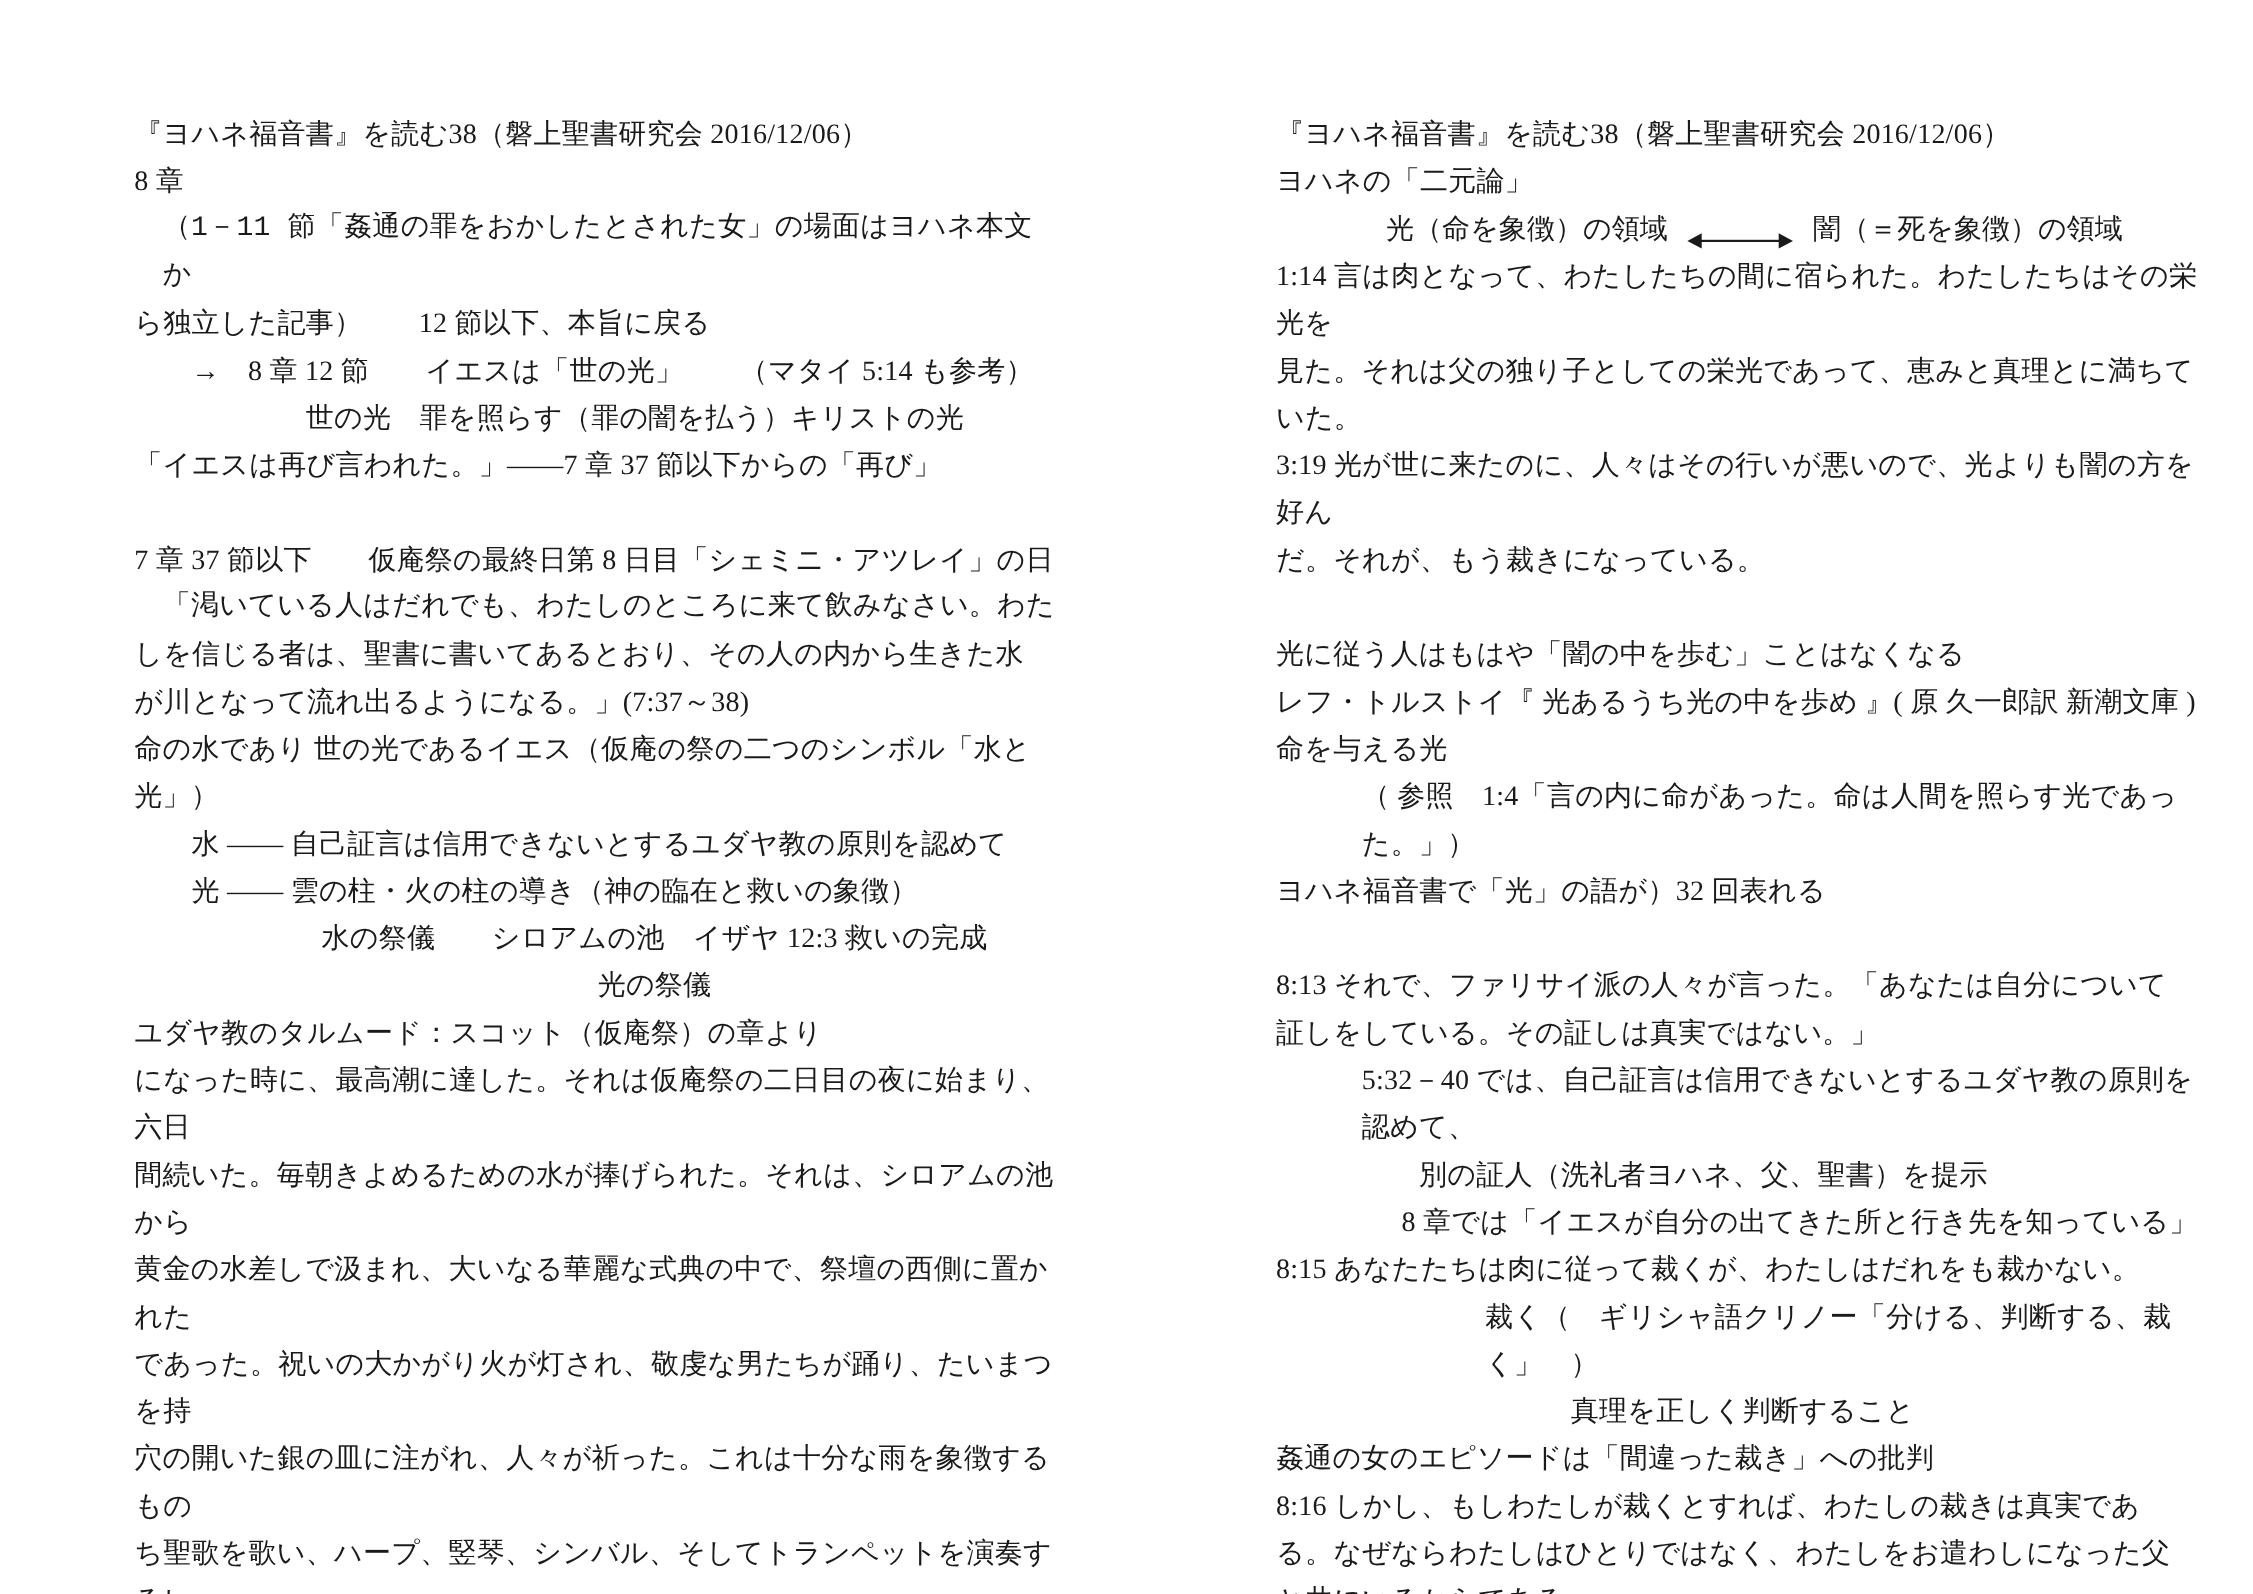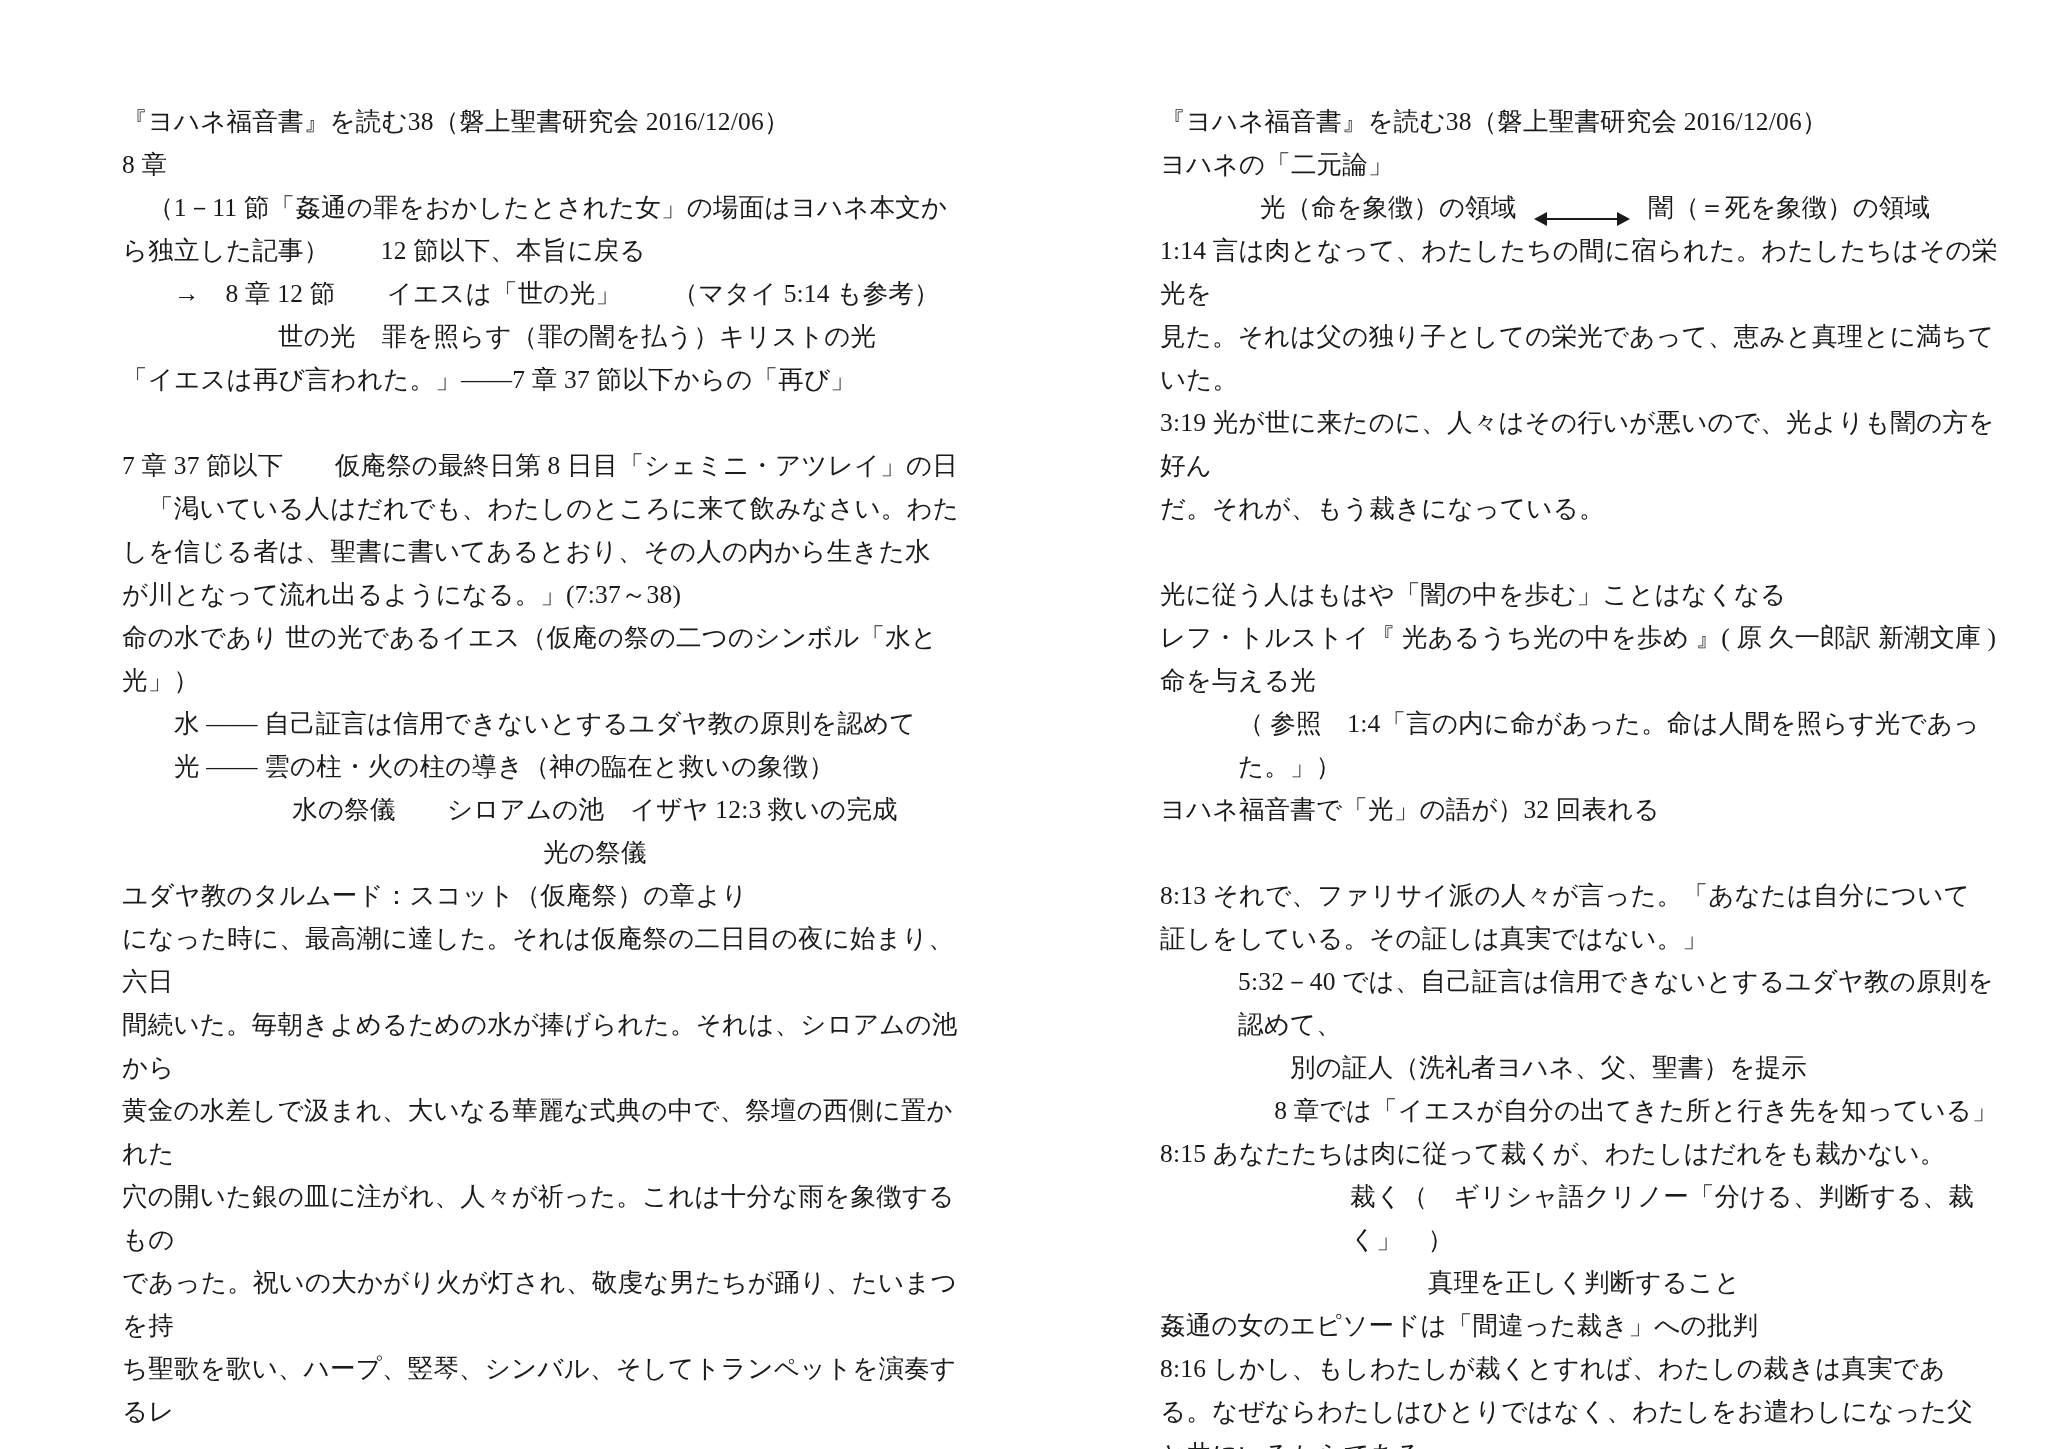--- a/index.html
+++ b/index.html
@@ -38,21 +38,21 @@
   .line {
     font-size: 25.5px;
     line-height: 43px;
     letter-spacing: 0.2px;
     white-space: pre-wrap;
     min-height: 43px;
   }
   .blank {
     height: 43px;
   }
-  .ind-1 { padding-left: 26px; }
+  .ind-1 { padding-left: 26px; font-family: Liberation Mono, monospace; }
   .ind-2 { padding-left: 52px; }
   .ind-3 { padding-left: 78px; }
   .ind-4 { padding-left: 104px; text-align: center; }
   .ind-5 { padding-left: 130px; }
   .ind-6 { padding-left: 156px; }
   .ind-7 { padding-left: 190px; }
   .ind-9 { padding-left: 268px; }
   .duality {
     display: flex;
     align-items: flex-end;
@@ -115,22 +115,22 @@
         <div class="line">が川となって流れ出るようになる。」(7:37～38)</div>
         <div class="line">命の水であり 世の光であるイエス（仮庵の祭の二つのシンボル「水と光」）</div>
         <div class="line ind-2">水 ―― 自己証言は信用できないとするユダヤ教の原則を認めて</div>
         <div class="line ind-2">光 ―― 雲の柱・火の柱の導き（神の臨在と救いの象徴）</div>
         <div class="line ind-4">水の祭儀　　シロアムの池　イザヤ 12:3 救いの完成</div>
         <div class="line ind-4">光の祭儀</div>
         <div class="line">ユダヤ教のタルムード：スコット（仮庵祭）の章より</div>
         <div class="line">になった時に、最高潮に達した。それは仮庵祭の二日目の夜に始まり、六日</div>
         <div class="line">間続いた。毎朝きよめるための水が捧げられた。それは、シロアムの池から</div>
         <div class="line">黄金の水差しで汲まれ、大いなる華麗な式典の中で、祭壇の西側に置かれた</div>
+        <div class="line">であった。祝いの大かがり火が灯され、敬虔な男たちが踊り、たいまつを持</div>
         <div class="line">穴の開いた銀の皿に注がれ、人々が祈った。これは十分な雨を象徴するもの</div>
-        <div class="line">であった。祝いの大かがり火が灯され、敬虔な男たちが踊り、たいまつを持</div>
         <div class="line">ち聖歌を歌い、ハープ、竪琴、シンバル、そしてトランペットを演奏するレ</div>
       </div>
   </div>
 
   <div class="column col-right">
     <div class="line">『ヨハネ福音書』を読む38（磐上聖書研究会 2016/12/06）</div>
     <div class="line">ヨハネの「二元論」</div>
     <div class="duality">
       <span>光（命を象徴）の領域</span>
       <span class="arrow">

